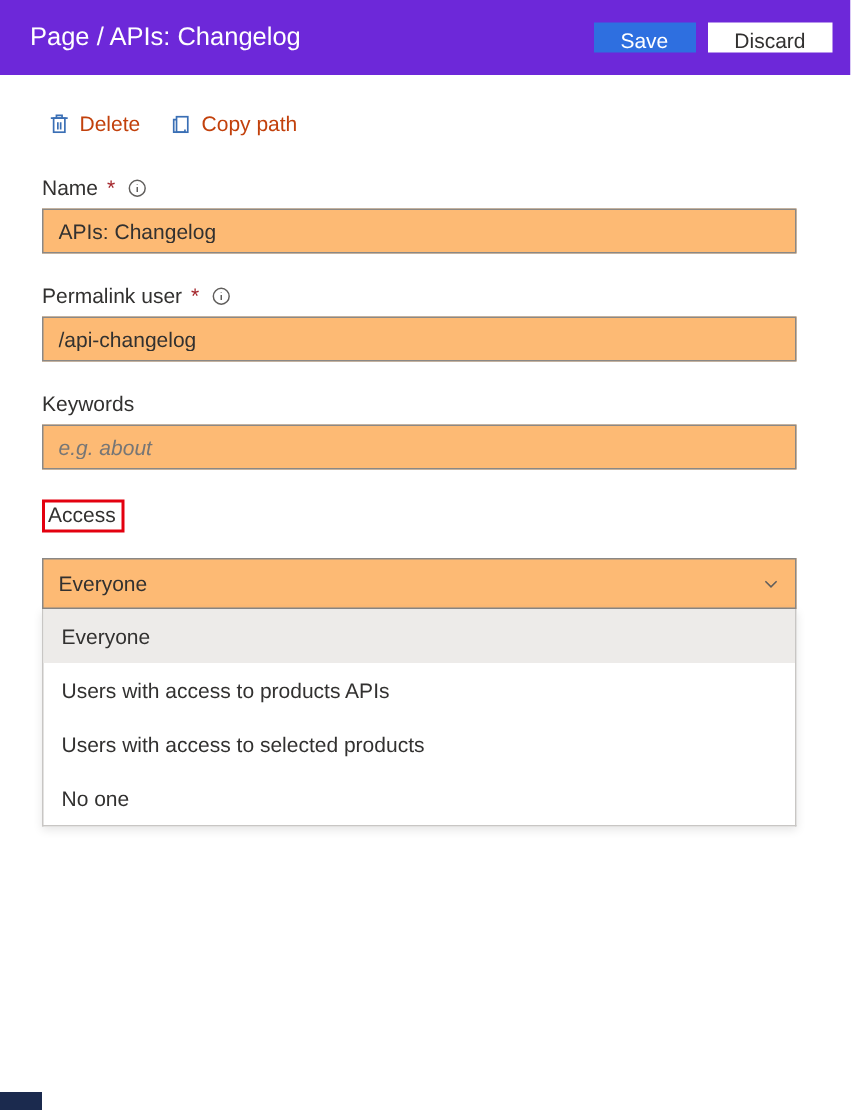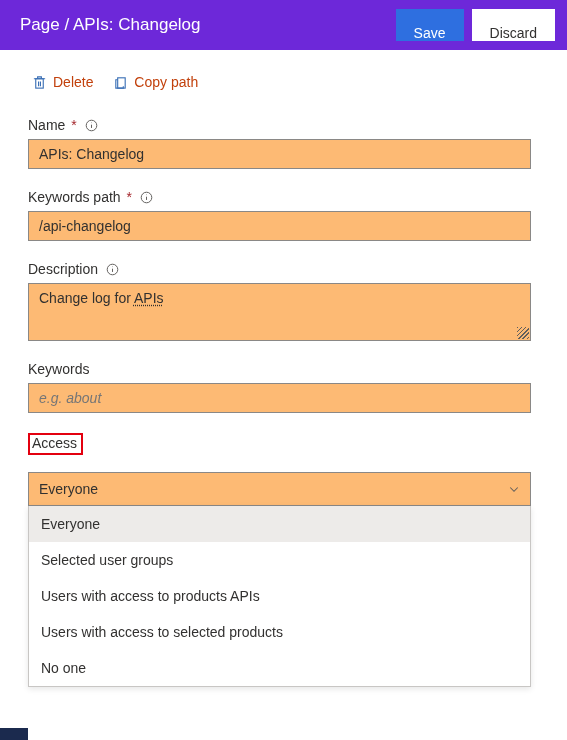--- a/index.html
+++ b/index.html
@@ -1,19 +1,19 @@
 <!DOCTYPE html>
 <html><head>
 <meta charset="utf-8">
 <style>
   * { box-sizing: border-box; margin: 0; padding: 0; }
   body { font-family: "Segoe UI", Arial, sans-serif; font-size: 14px; color: #323130; background: #fff; width: 567px; }
   .header { background: #6d28d9; color: #fff; height: 50px; display: flex; align-items: center; padding: 0 12px 0 20px; }
   .header-title { flex: 1; font-size: 17px; font-weight: 400; }
-  .btn { height: 20px; padding: 16px 18px; font-size: 14px; border: none; cursor: pointer; margin-left: 8px; font-family: inherit; }
+  .btn { height: 20px; padding: 4px 18px; font-size: 14px; border: none; cursor: pointer; margin-left: 8px; font-family: inherit; }
   .btn-primary { background: #2e6fe0; color: #fff; }
   .btn-default { background: #fff; color: #323130; }
   .toolbar { padding: 24px 24px 0 32px; }
   .toolbar-btn { display: inline-flex; align-items: center; color: #c2410c; font-size: 14px; background: none; border: none; cursor: pointer; margin-right: 16px; }
   .toolbar-btn .icon { margin-right: 6px; display: inline-flex; }
   .form { padding: 24px 36px 0 28px; }
   .field { margin-bottom: 20px; }
   .field-label { display: block; font-size: 14px; color: #323130; margin-bottom: 6px; }
   .required { color: #a4262c; margin-left: 2px; }
   .info-icon { display: inline-flex; vertical-align: middle; margin-left: 4px; color: #605e5c; }
@@ -73,67 +73,52 @@
             <circle cx="8" cy="8" r="6.5"></circle>
             <path d="M8 7v4M8 4.5v.5"></path>
           </svg>
       </span>
     </label>
     <input class="text-input" value="APIs: Changelog" style="">
   </div>
 
   <div class="field">
     <label class="field-label">
-      <span>Keywords path</span>
+      <span>Permalink user</span>
       <span class="required">*</span>
       <span class="info-icon">
         <svg width="13" height="13" viewBox="0 0 16 16" fill="none" stroke="#605e5c" stroke-width="1.2">
             <circle cx="8" cy="8" r="6.5"></circle>
             <path d="M8 7v4M8 4.5v.5"></path>
           </svg>
       </span>
     </label>
     <input class="text-input" value="/api-changelog" style="">
   </div>
 
-  <div class="field">
-    <label class="field-label">
-      <span>Description</span>
-      <span class="info-icon">
-        <svg width="13" height="13" viewBox="0 0 16 16" fill="none" stroke="#605e5c" stroke-width="1.2">
-            <circle cx="8" cy="8" r="6.5"></circle>
-            <path d="M8 7v4M8 4.5v.5"></path>
-          </svg>
-      </span>
-    </label>
-    <div class="textarea-wrap">
-      <div class="textarea" contenteditable="true" style=""><span>Change log for </span><span class="desc-link">APIs</span></div>
-    </div>
-  </div>
 
   <div class="field">
     <label class="field-label">Keywords</label>
     <input class="text-input" placeholder="e.g. about" style="">
   </div>
 
   <div class="field">
     <div class="access-label">
       <span>Access</span>
     </div>
     <div class="select-box">
       <span>Everyone</span>
       <span class="chevron">
         <svg width="12" height="12" viewBox="0 0 16 16" fill="none" stroke="#605e5c" stroke-width="1.4">
             <path d="M3 6l5 5 5-5"></path>
           </svg>
       </span>
     </div>
     <div class="dropdown">
       <div class="dropdown-item selected">Everyone</div>
-      <div class="dropdown-item">Selected user groups</div>
       <div class="dropdown-item">Users with access to products APIs</div>
       <div class="dropdown-item">Users with access to selected products</div>
       <div class="dropdown-item">No one</div>
     </div>
   </div>
 
 </div>
 
 <div class="footer-strip"></div>
 

